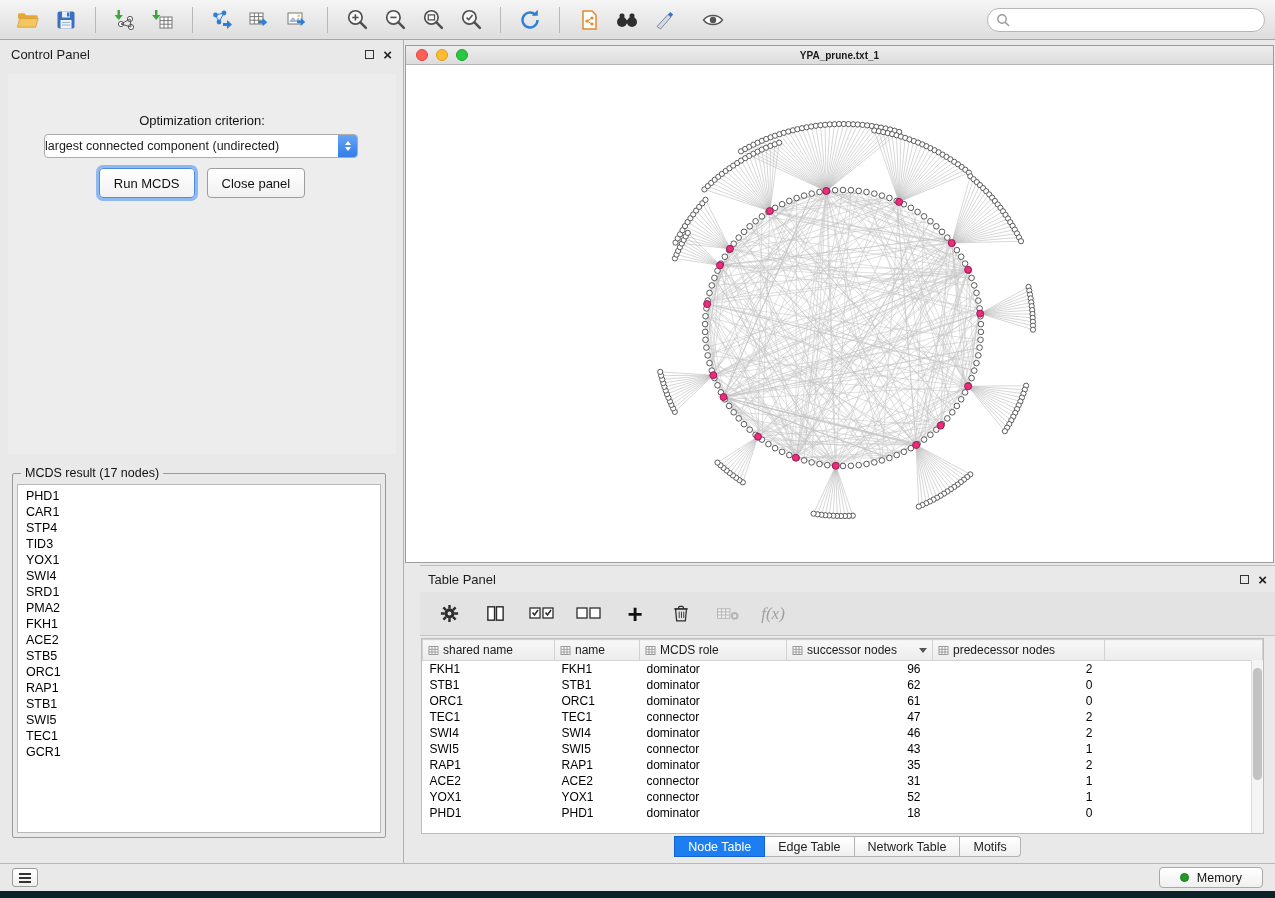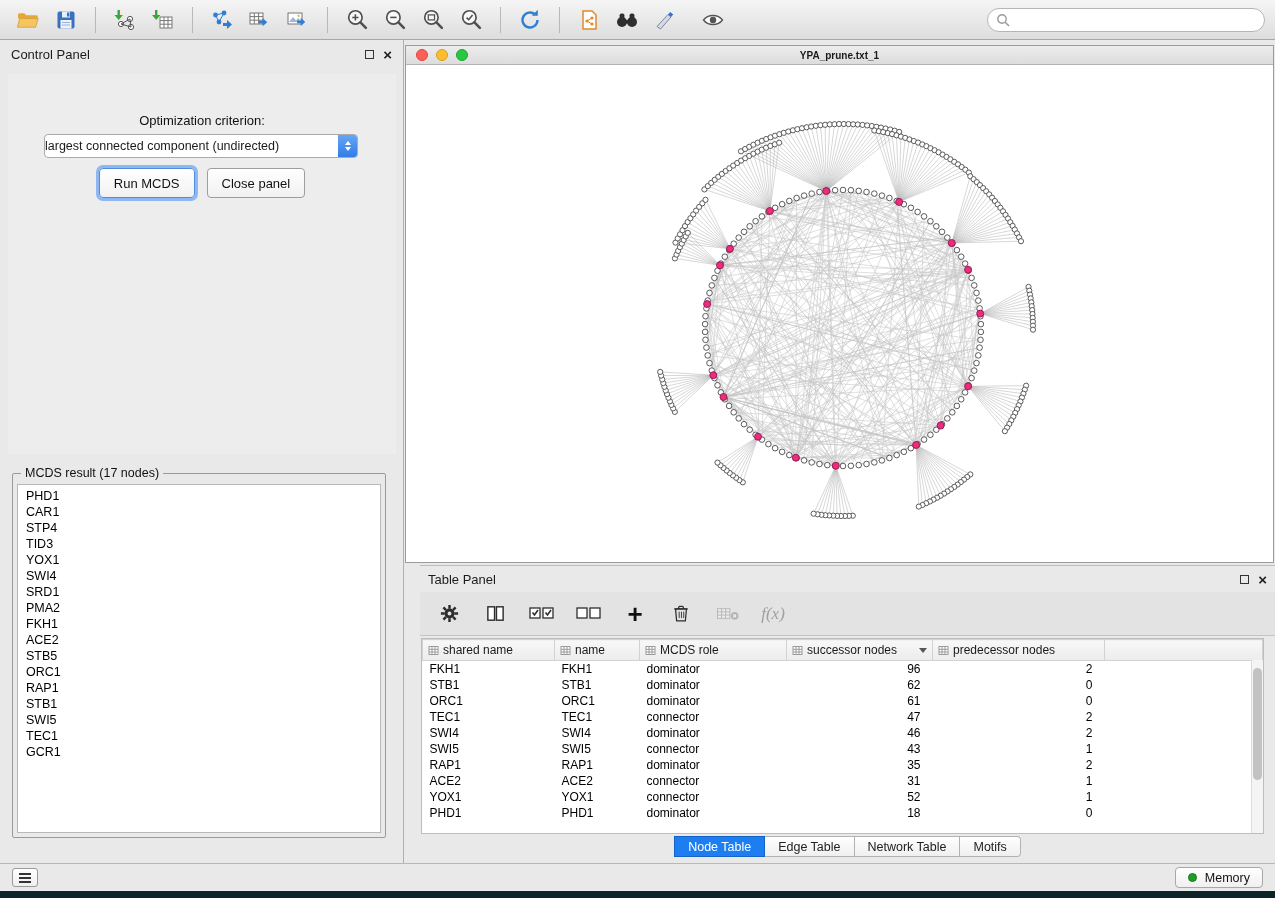--- a/index.html
+++ b/index.html
@@ -75,21 +75,21 @@
 .bt-tabs{position:absolute;left:0;top:270px;width:855px;display:flex;justify-content:center}
 .bt-tab{padding:2px 13px;height:21px;display:flex;align-items:center;font-size:12.5px;background:linear-gradient(#ffffff,#efefef);border:1px solid #b2b2b2;border-left:none;color:#222}
 .bt-tab:first-child{border-left:1px solid #b2b2b2;border-radius:4px 0 0 4px}
 .bt-tab:last-child{border-radius:0 4px 4px 0}
 .bt-tab.active{background:#1d7ef2;border-color:#1463c9;color:#fff;border-radius:0}
 
 
 .statusbar{position:absolute;left:0;top:863px;width:1275px;height:28px;background:#e9e9e9;border-top:1px solid #b8b8b8;display:flex;align-items:center;padding:0 12px}
 .menu-btn{width:26px;height:19px;border:1px solid #9a9a9a;border-radius:3px;background:linear-gradient(#fff,#efefef);display:flex;align-items:center;justify-content:center}
 .menu-lines{width:12px;height:2px;background:#333;box-shadow:0 4px 0 #333,0 8px 0 #333;margin-bottom:8px}
-.memory-btn{margin-left:auto;display:flex;align-items:center;gap:8px;background:linear-gradient(#fff,#f0f0f0);border:1px solid #a8a8a8;border-radius:4px;padding:2px 12px;height:21px;font-size:12.5px;color:#111}
+.memory-btn{margin-left:auto;display:flex;align-items:center;gap:8px;background:linear-gradient(#fff,#f0f0f0);border:1px solid #a8a8a8;border-radius:4px;padding:2px 20px;height:21px;font-size:12.5px;color:#111}
 .mem-dot{width:9px;height:9px;border-radius:50%;background:#1f9d27;border:1px solid #157a1c}
 </style>
 </head>
 <body>
 
 <div class="desktop"></div>
 <div class="app">
 
   <div class="toolbar">
     <div class="tbtn">

